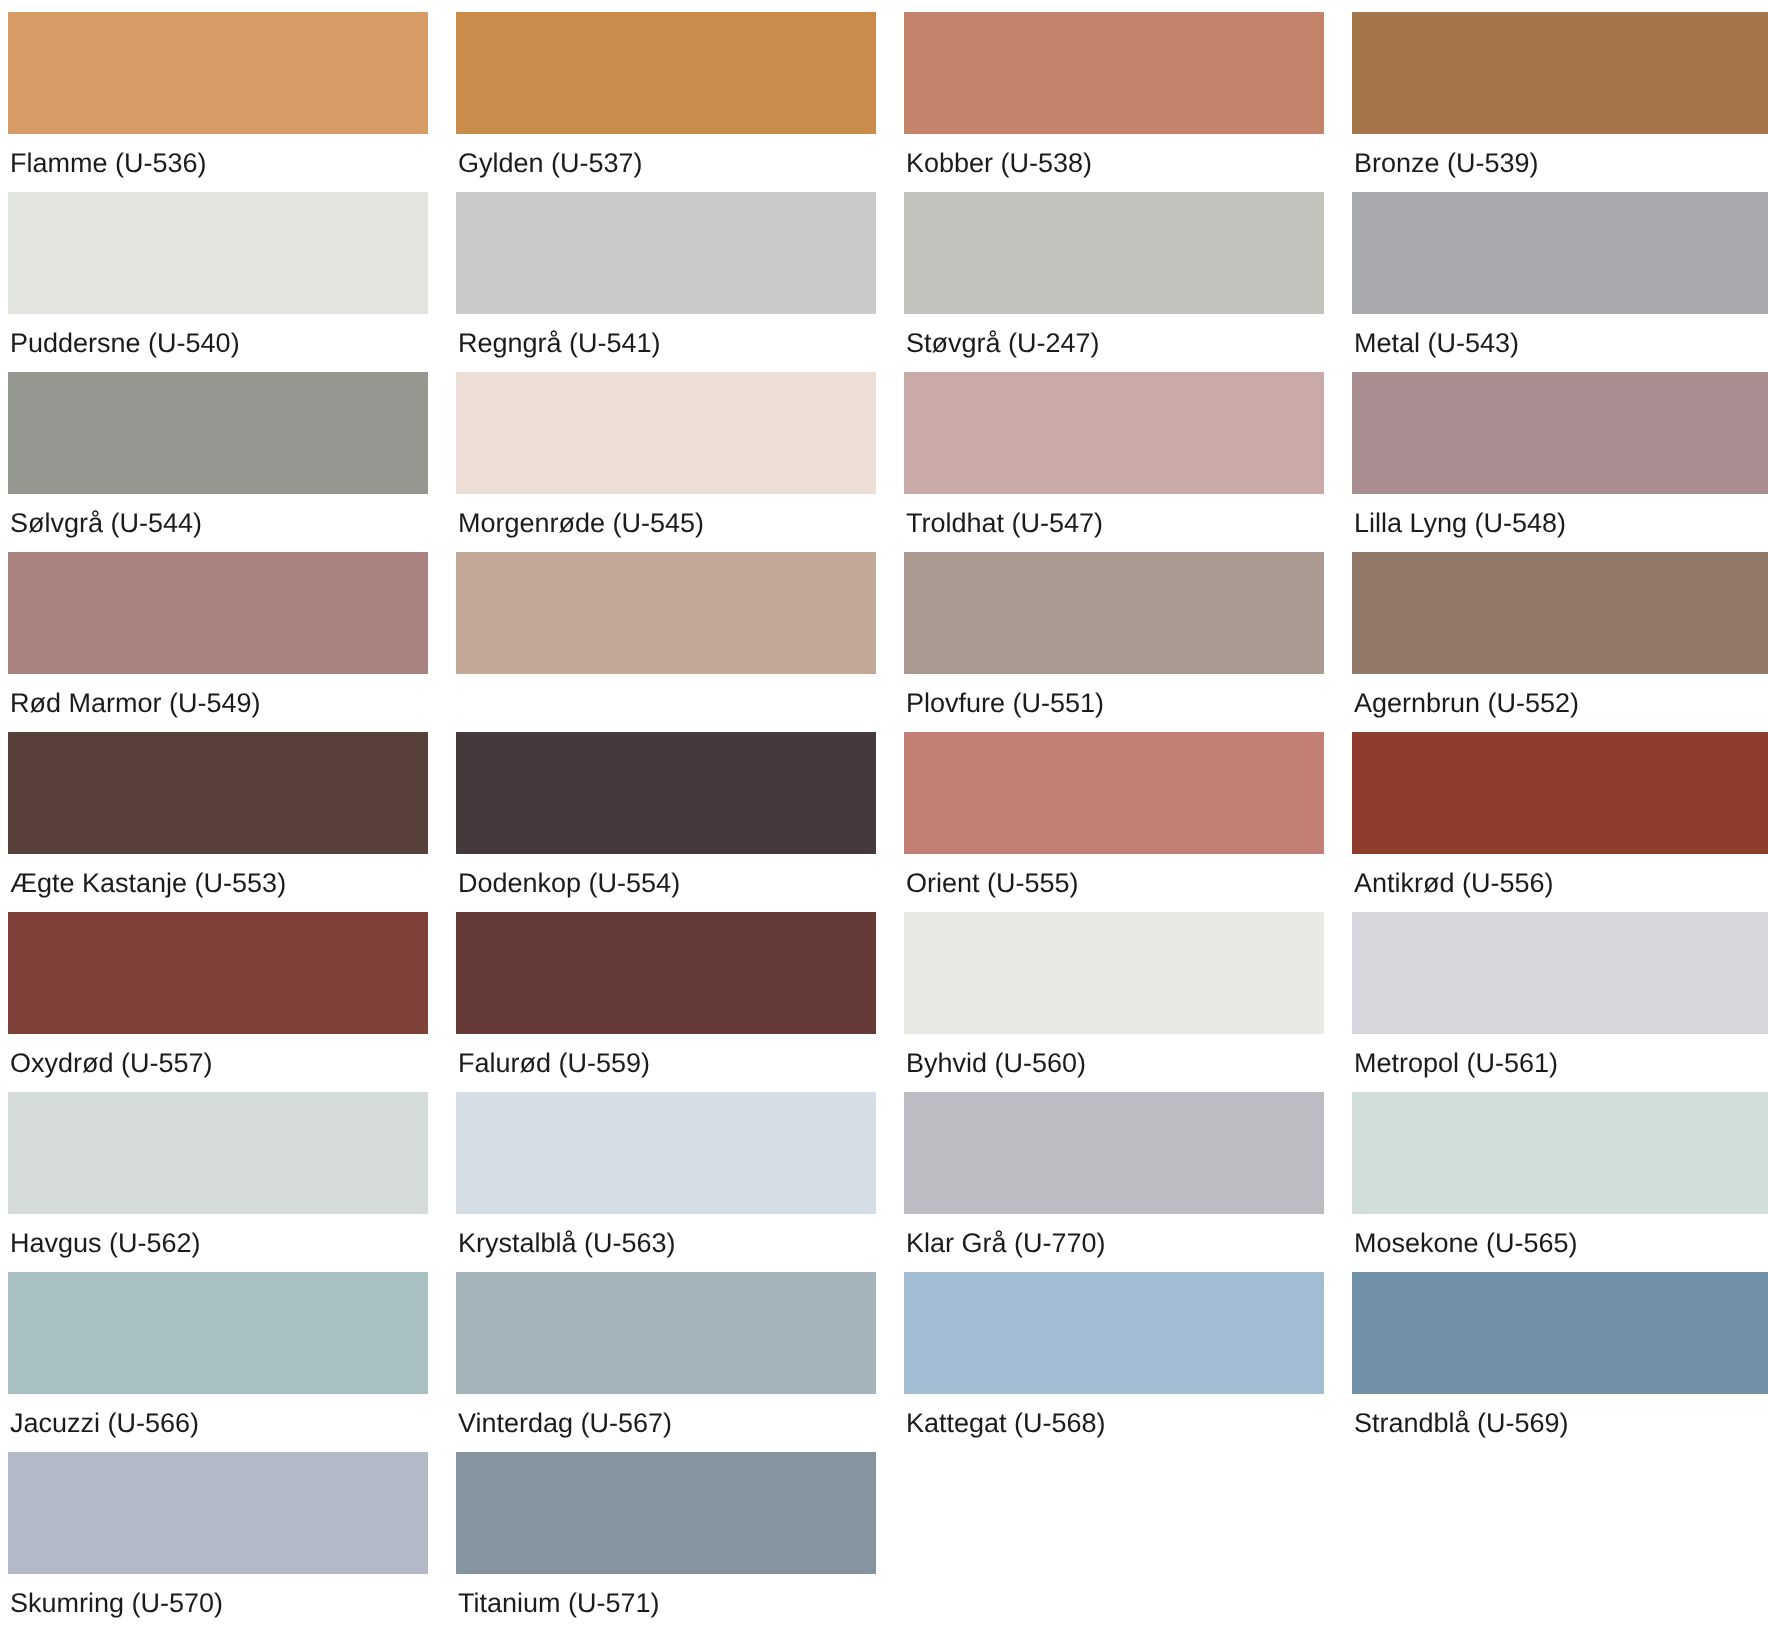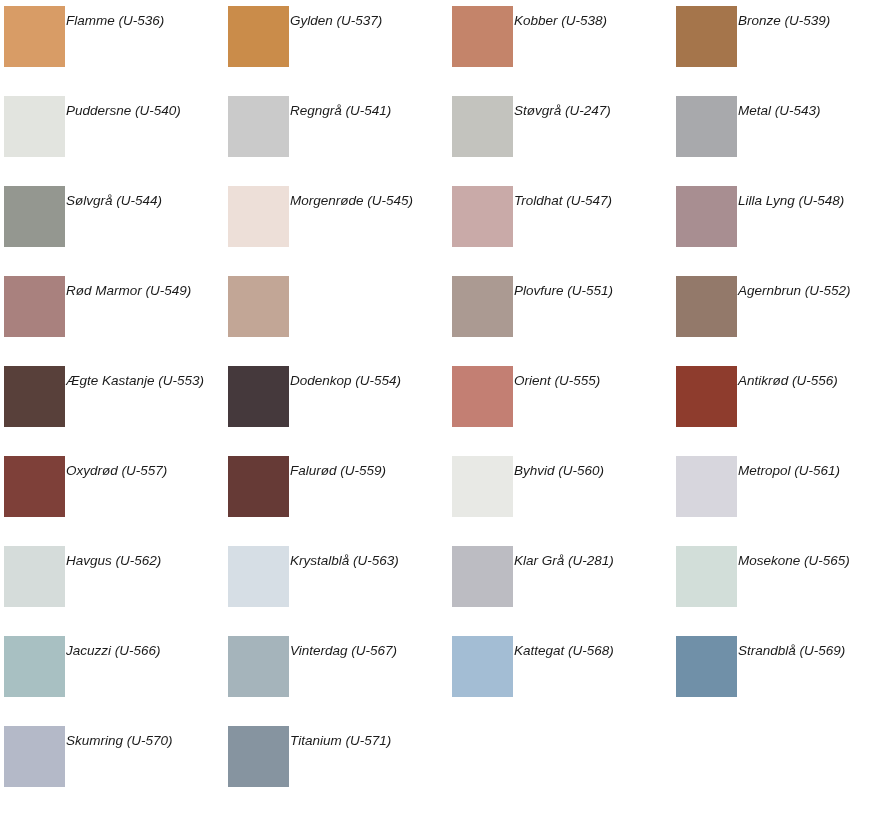--- a/index.html
+++ b/index.html
@@ -18,25 +18,24 @@
     display: grid;
     grid-template-columns: repeat(4, 210px);
     grid-auto-rows: 90px;
     column-gap: 14px;
     row-gap: 0px;
     padding: 6px 0 0 4px;
     box-sizing: border-box;
   }
   .swatch-cell {
     display: flex;
-    flex-direction: row;
+    flex-direction: column;
     width: 210px;
     height: 110px;
     box-sizing: border-box;
-    font-style: italic;
   }
   .swatch-chip {
     width: 210px;
     height: 61px;
     display: block;
     flex: 0 0 61px;
   }
   .swatch-label {
     font-size: 13.5px;
     line-height: 29px;
@@ -149,21 +148,21 @@
     <div class="swatch-cell">
       <div class="swatch-chip" style="background-color: rgb(213, 220, 218);"></div>
       <div class="swatch-label">Havgus (U-562)</div>
     </div>
     <div class="swatch-cell">
       <div class="swatch-chip" style="background-color: rgb(214, 222, 229);"></div>
       <div class="swatch-label">Krystalblå (U-563)</div>
     </div>
     <div class="swatch-cell">
       <div class="swatch-chip" style="background-color: rgb(188, 188, 194);"></div>
-      <div class="swatch-label">Klar Grå (U-281)</div>
+      <div class="swatch-label">Klar Grå (U-770)</div>
     </div>
     <div class="swatch-cell">
       <div class="swatch-chip" style="background-color: rgb(210, 222, 217);"></div>
       <div class="swatch-label">Mosekone (U-565)</div>
     </div>
     <div class="swatch-cell">
       <div class="swatch-chip" style="background-color: rgb(168, 192, 194);"></div>
       <div class="swatch-label">Jacuzzi (U-566)</div>
     </div>
     <div class="swatch-cell">

